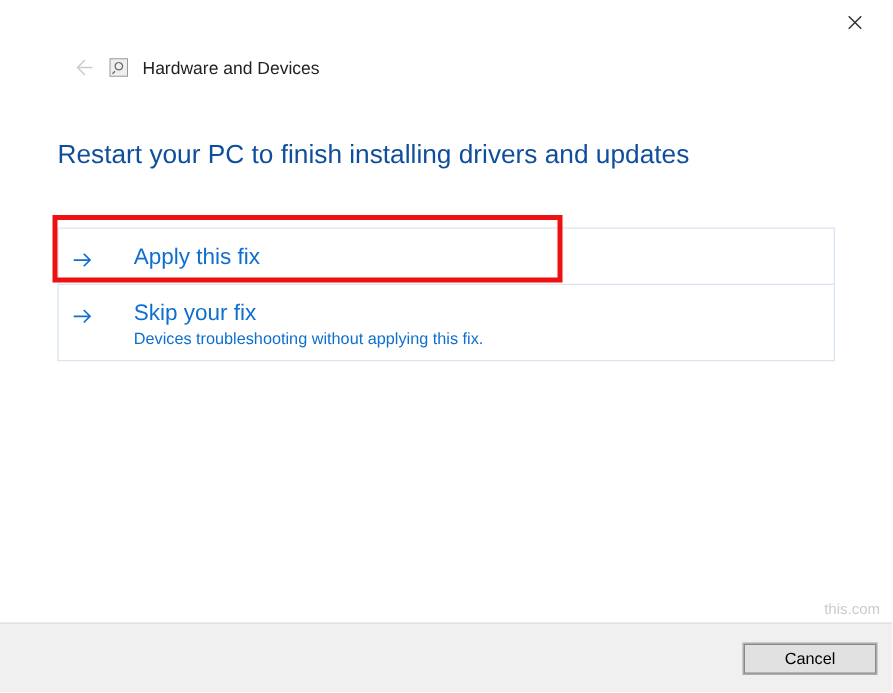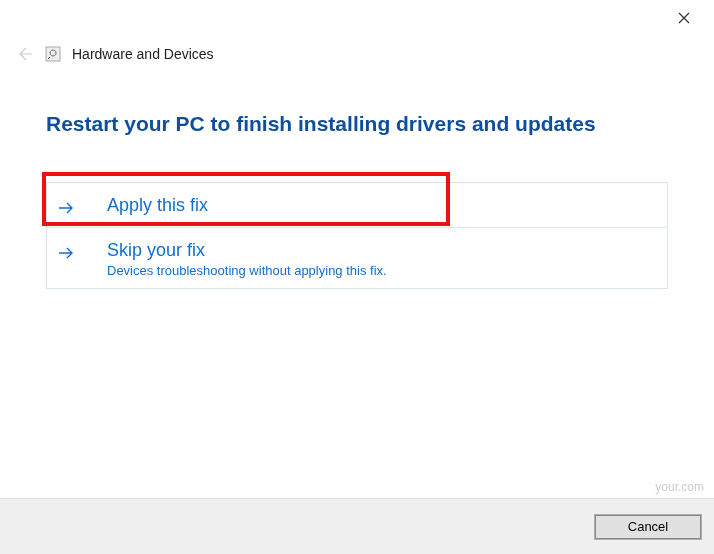--- a/index.html
+++ b/index.html
@@ -26,20 +26,21 @@
       justify-content: center;
       cursor: pointer;
     }
     .close-btn svg { width: 12px; height: 12px; }
     .header {
       height: 36px;
       display: flex;
       align-items: center;
       padding: 0 0 0 14px;
       gap: 10px;
+      margin-left: 42px;
     }
     .back-arrow {
       width: 20px;
       height: 20px;
       display: flex;
       align-items: center;
       justify-content: center;
       color: #bbb;
     }
     .header-icon {
@@ -53,21 +54,21 @@
     .header-title {
       font-size: 14px;
       color: #222;
     }
     .content {
       padding: 40px 46px 0 46px;
     }
     .main-title {
       font-size: 21px;
       color: #0f4e9c;
-      font-weight: 700;
+      font-weight: 400;
       margin-bottom: 46px;
     }
     .options {
       display: flex;
       flex-direction: column;
     }
     .option-row {
       border: 1px solid #d9e6f2;
       padding: 12px 10px 10px 10px;
       display: flex;
@@ -191,17 +192,17 @@
       <div class="option-text">
         <span class="option-label">Skip your fix</span>
         <span class="option-desc">Devices troubleshooting without applying this fix.</span>
       </div>
     </div>
   </div>
 </div>
 
 <div class="highlight-box"></div>
 
-<div class="watermark">your.com</div>
+<div class="watermark">this.com</div>
 
 <div class="footer">
   <button class="cancel-btn">Cancel</button>
 </div>
 
 </body></html>

